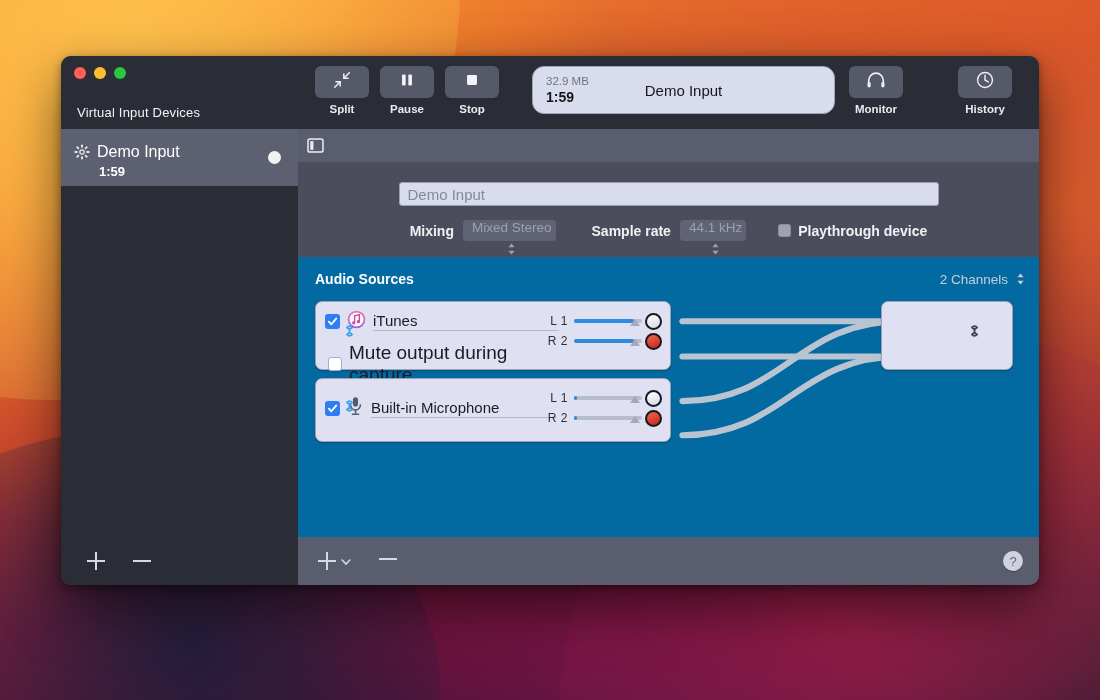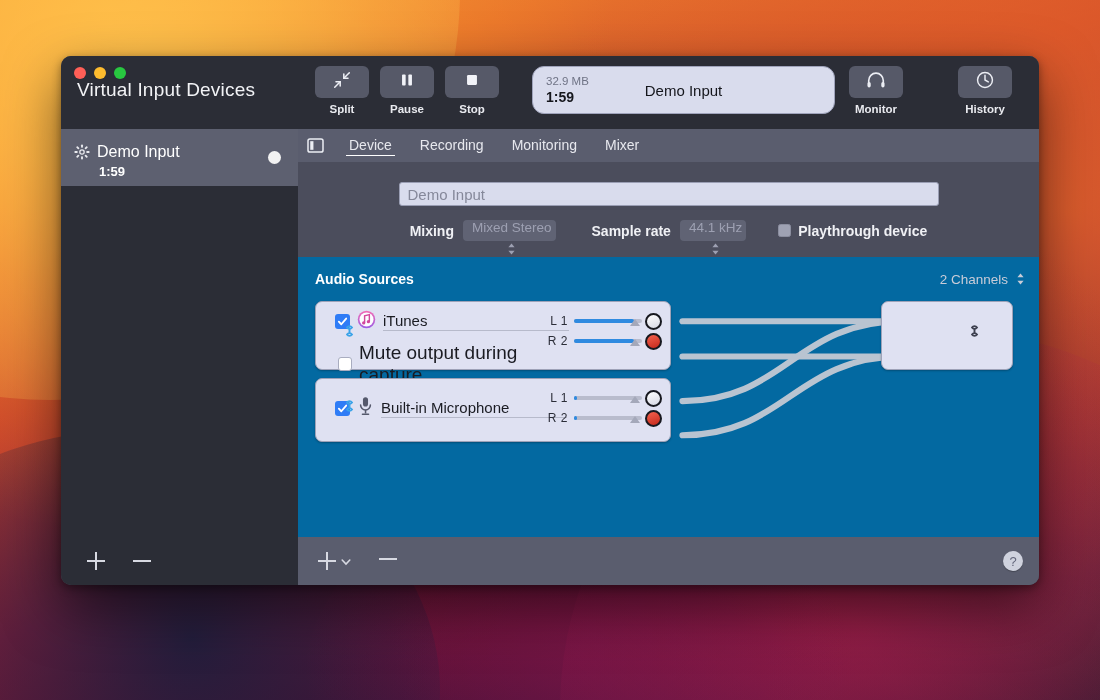--- a/index.html
+++ b/index.html
@@ -60,22 +60,22 @@
   }
   #traffic {
     position: absolute; left: 13px; top: 11px;
     display: flex; gap: 8px;
   }
   .tl { width: 12px; height: 12px; border-radius: 50%; }
   .tl-r { background: #ff5f57; }
   .tl-y { background: #febc2e; }
   .tl-g { background: #28c840; }
   #app-title {
-    position: absolute; left: 16px; top: 23px;
-    color: #f2f3f6; font-size: 19px; letter-spacing: .2px;
+    position: absolute; left: 16px; top: 49px;
+    color: #f2f3f6; font-size: 13px; letter-spacing: .2px;
     white-space: nowrap;
   }
   #sidebar-list { flex: 1 1 auto; }
   .device-row {
     height: 57px;
     background: #5d6070;
     padding: 7px 14px 0 13px;
     position: relative;
     display: flex; flex-direction: column; justify-content: center;
   }
@@ -223,21 +223,21 @@
     position: absolute;
     background: #dfe1f2;
     border: 1px solid #9ea2b8;
     border-radius: 7px;
     box-shadow: 0 1px 2px rgba(0,0,0,0.25);
   }
   #src-itunes { left: 17px; top: 44px; width: 356px; height: 69px; }
   #src-mic   { left: 17px; top: 121px; width: 356px; height: 64px; }
   #out-card  { left: 583px; top: 44px; width: 132px; height: 69px; }
 
-  .src-left { position: absolute; left: 19px; top: 8px; right: 130px; }
+  .src-left { position: absolute; left: 9px; top: 8px; right: 130px; }
   .src-row1 { display: flex; align-items: center; gap: 7px; }
   .src-cb {
     width: 15px; height: 15px; border-radius: 3px;
     background: #2f7cf6; flex: 0 0 15px;
     display: flex; align-items: center; justify-content: center;
   }
   .src-name { color: #1a1b22; font-size: 15px; }
   .src-row2 { display: flex; align-items: center; gap: 7px; margin-top: 9px; margin-left: 3px; }
   .mute-cb {
     width: 14px; height: 14px; border-radius: 3px;
@@ -448,26 +448,20 @@
         </div>
       </div>
 
       <div id="tabbar">
         <div id="sidebar-toggle">
           <svg width="17" height="15" viewBox="0 0 18 16">
             <rect x="1" y="1" width="16" height="14" rx="2" fill="none" stroke="#eceef4" stroke-width="1.6"></rect>
             <rect x="3.4" y="3.4" width="3.4" height="9.2" fill="#eceef4"></rect>
           </svg>
         </div>
-        <div id="tabs">
-          <div class="tab active">Device</div>
-          <div class="tab">Recording</div>
-          <div class="tab">Monitoring</div>
-          <div class="tab">Mixer</div>
-        </div>
       </div>
 
       <div id="device-panel">
         <div id="name-field">
           <span>Demo Input</span>
         </div>
 
         <div id="device-opts">
           <span class="opt-label">Mixing</span>
           <div class="popup">

